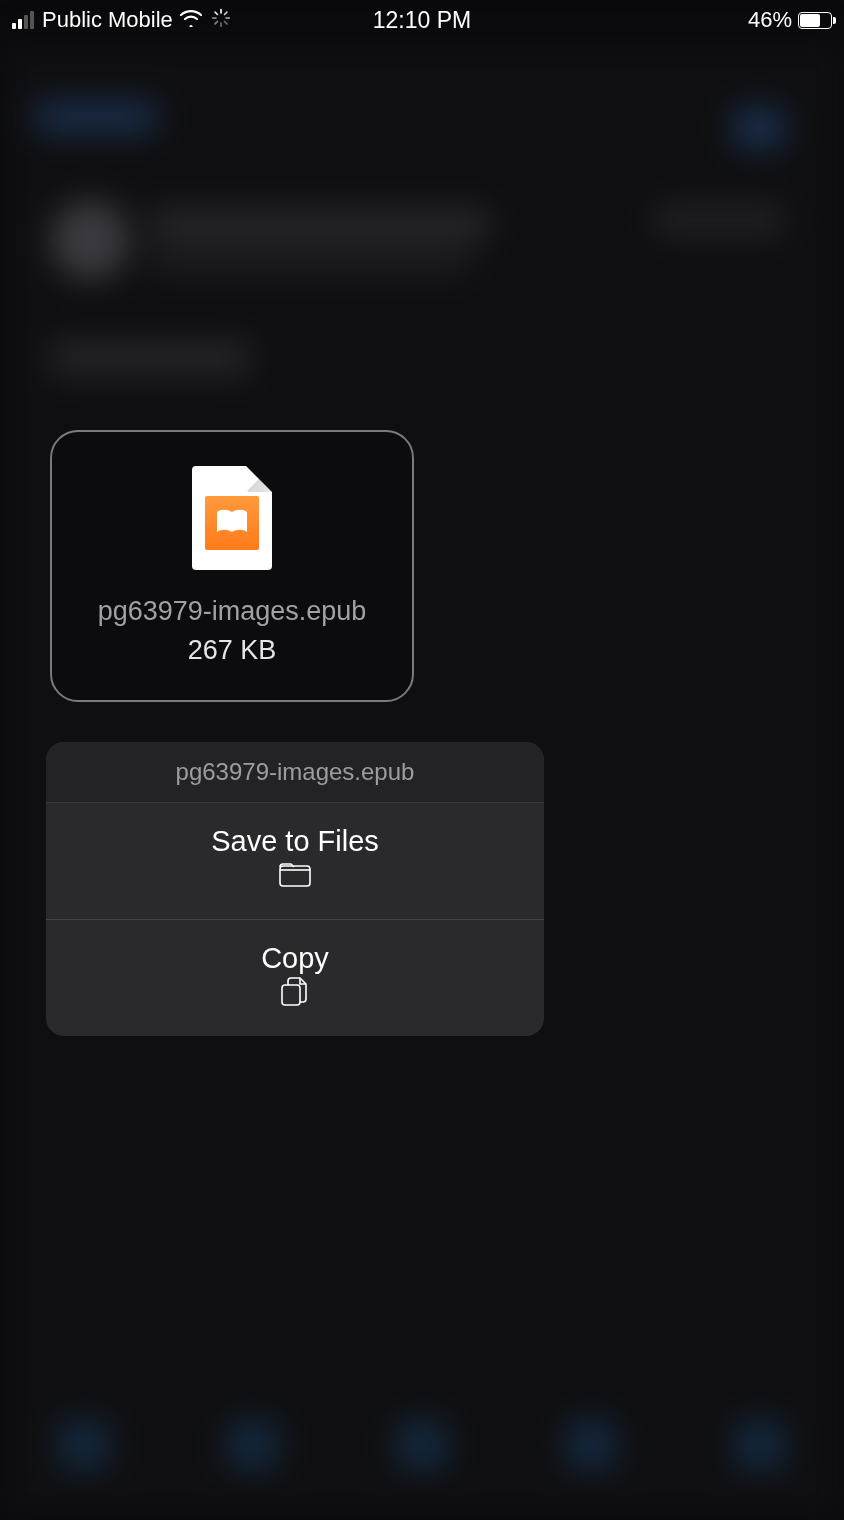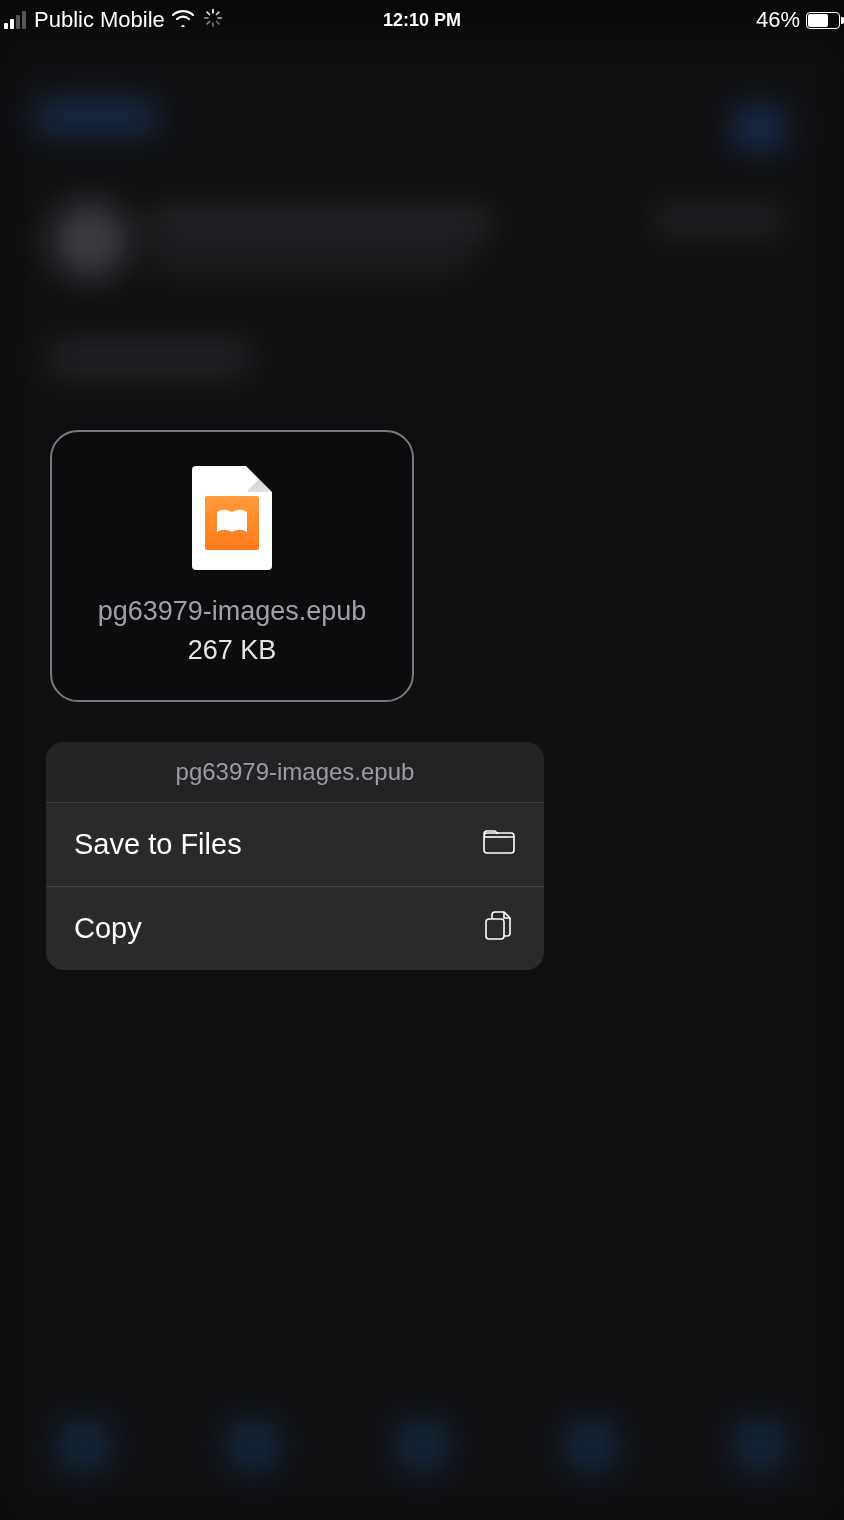--- a/index.html
+++ b/index.html
@@ -13,21 +13,21 @@
       background: #0a0a0c;
       font-family: -apple-system, BlinkMacSystemFont, 'Segoe UI', sans-serif;
       position: relative;
       overflow: hidden;
     }
     .status-bar {
       height: 40px;
       display: flex;
       align-items: center;
       justify-content: space-between;
-      padding: 0 4px;
+      padding: 0 12px;
       color: #fff;
       font-size: 22px;
       position: relative;
       z-index: 10;
     }
     .status-left {
       display: flex;
       align-items: center;
       gap: 6px;
     }
@@ -47,22 +47,22 @@
     .sb2 { height: 10px; }
     .sb3 { height: 14px; }
     .sb4 { height: 18px; }
     .carrier { font-size: 22px; color: #fff; margin-left: 2px; }
     .wifi-icon svg { width: 24px; height: 20px; }
     .spinner-icon { font-size: 20px; color: #fff; margin-left: 2px;}
     .status-center {
       position: absolute;
       left: 50%;
       transform: translateX(-50%);
-      font-weight: 700;
-      font-size: 18px;
+      font-weight: 400;
+      font-size: 23px;
     }
     .status-right {
       display: flex;
       align-items: center;
       gap: 6px;
       font-size: 22px;
     }
     .battery-pct { font-size: 22px; }
     .battery-icon {
       width: 34px;
@@ -273,20 +273,21 @@
     }
     .menu-item {
       display: flex;
       align-items: center;
       justify-content: space-between;
       padding: 22px 28px;
       color: #fff;
       font-size: 29px;
       border-bottom: 0.5px solid #444;
       cursor: pointer;
+      flex-direction: column;
     }
     .menu-item:last-child { border-bottom: none; }
     .menu-item-icon svg { width: 34px; height: 32px; stroke: #fff; fill: none; stroke-width: 1.6; }
   </style>
 </head>
 <body>
 
 <div class="status-bar">
   <div class="status-left">
     <div class="signal-bars">

